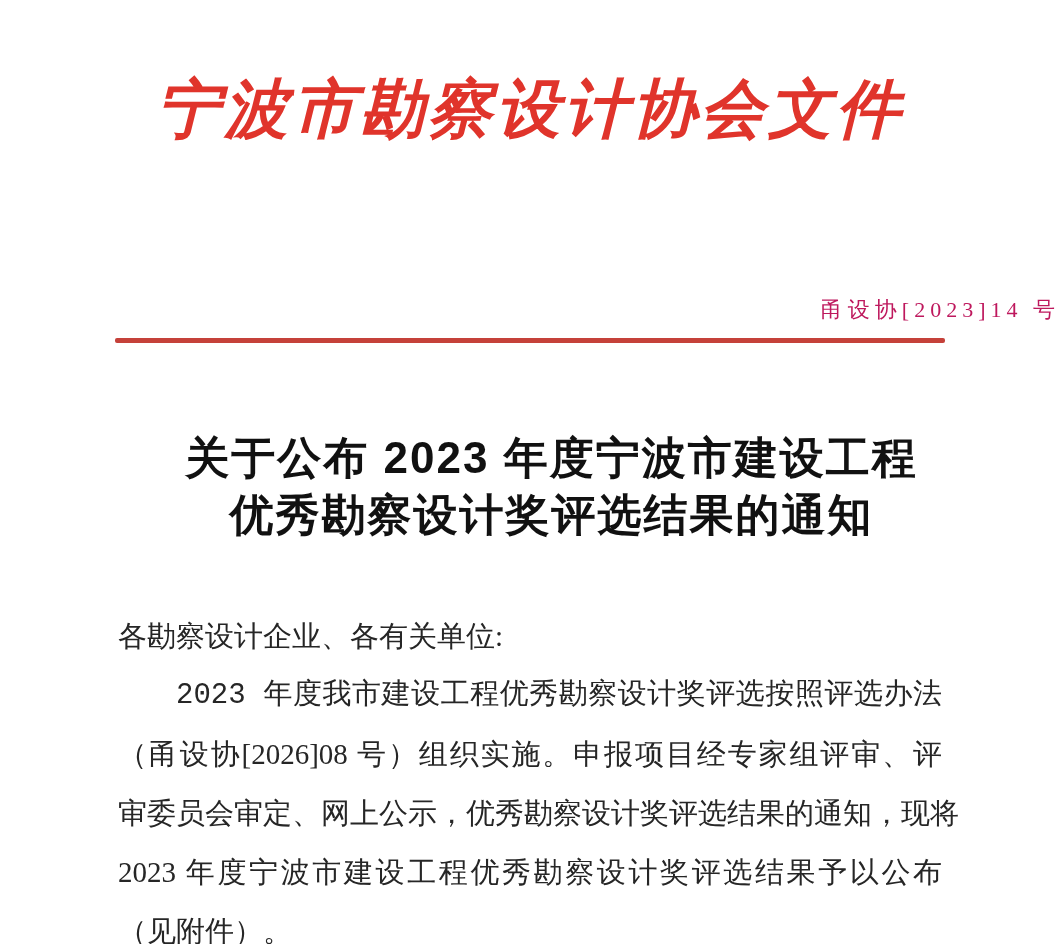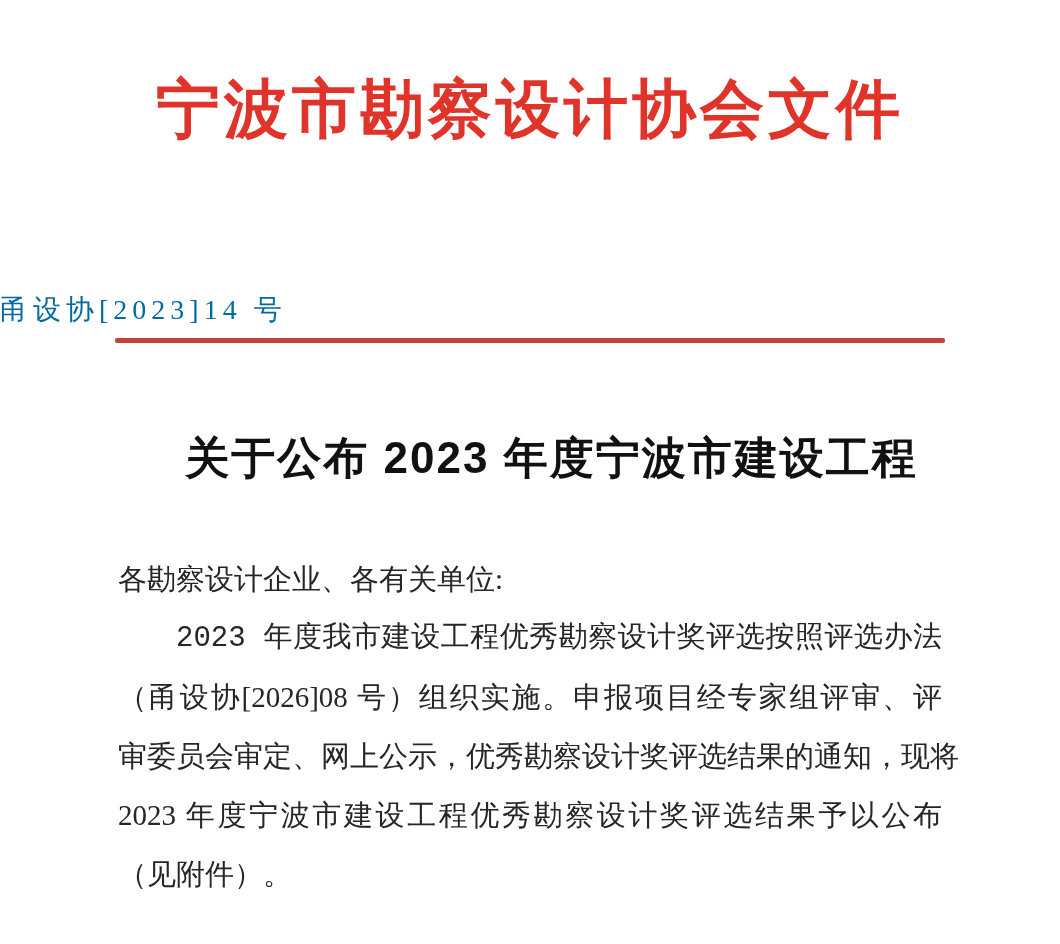--- a/index.html
+++ b/index.html
@@ -20,28 +20,29 @@
   .doc-header {
     margin-top: 64px;
     text-align: center;
     font-family: "Liberation Serif", "DejaVu Serif", serif;
     font-weight: 900;
     font-size: 64px;
     line-height: 92px;
     letter-spacing: 4px;
     color: #e0342b;
     white-space: nowrap;
+    font-style: italic;
   }
   .doc-number {
     margin-top: 134px;
-    text-align: left;
-    font-size: 28px;
+    text-align: right;
+    font-size: 22px;
     line-height: 40px;
     letter-spacing: 5px;
-    color: #0369a1;
+    color: #be185d;
     white-space: nowrap;
   }
   .red-divider {
     width: 830px;
     height: 5px;
     margin: 8px auto 0 auto;
     background: #c5413a;
     border: none;
     border-radius: 2px;
   }
@@ -85,20 +86,21 @@
 <div class="page">
 
   <div class="doc-header">宁波市勘察设计协会文件</div>
 
   <div class="doc-number">甬设协[2023]14 号</div>
 
   <hr class="red-divider">
 
   <div class="doc-title">
     <div>关于公布 2023 年度宁波市建设工程</div>
+    <div>优秀勘察设计奖评选结果的通知</div>
   </div>
 
   <div class="doc-body">
     <div class="body-line no-justify">各勘察设计企业、各有关单位:</div>
     <div class="body-line indent">2023 年度我市建设工程优秀勘察设计奖评选按照评选办法</div>
     <div class="body-line">（甬设协[2026]08 号）组织实施。申报项目经专家组评审、评</div>
     <div class="body-line">审委员会审定、网上公示，优秀勘察设计奖评选结果的通知，现将</div>
     <div class="body-line">2023 年度宁波市建设工程优秀勘察设计奖评选结果予以公布</div>
     <div class="body-line no-justify">（见附件）。</div>
   </div>

